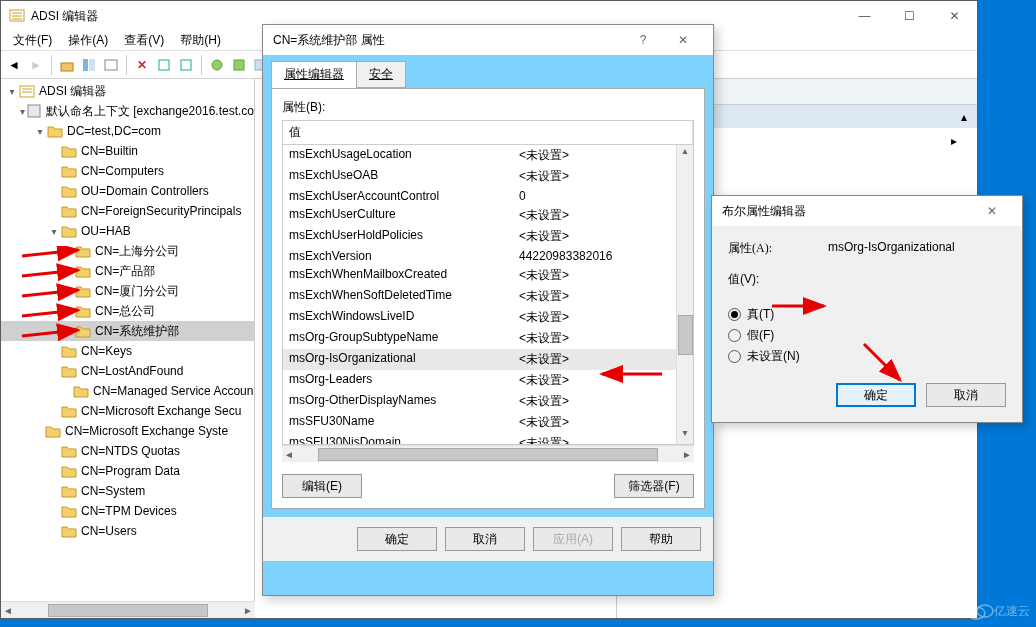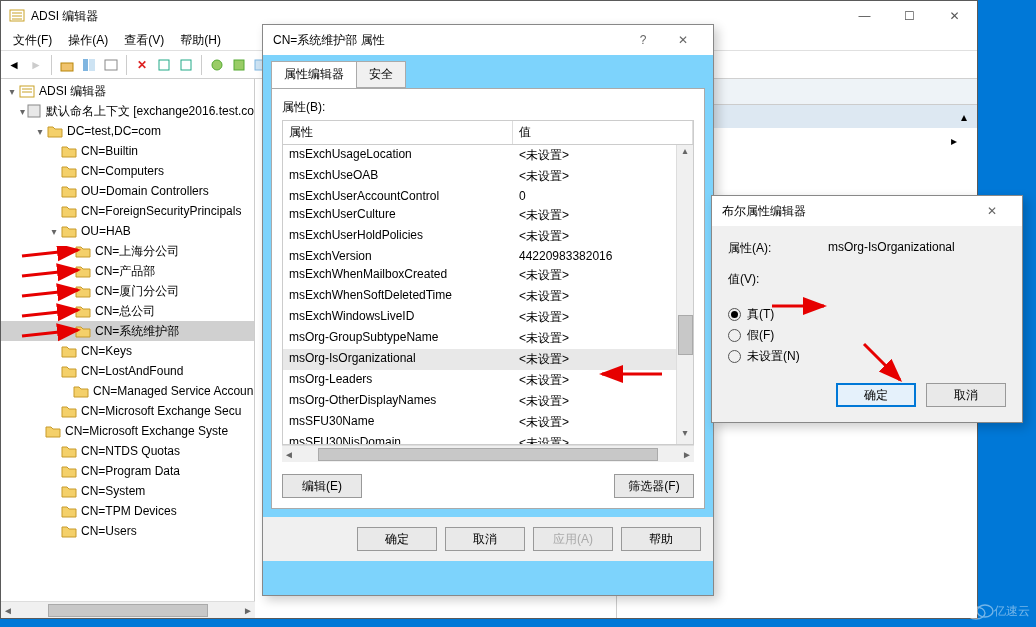--- a/index.html
+++ b/index.html
@@ -23,21 +23,21 @@
 .actions { flex:1; border-left:1px solid #ccc; }
 .actions-hdr { background:#eef3f7; padding:4px 8px; border-bottom:1px solid #ccc;}
 .actions-sec { background:#dde8f2; padding:3px 10px; display:flex; justify-content:space-between; align-items:center;}
 .actions-item { padding:4px 20px; display:flex; align-items:center; gap:6px;}
 
 
 .dlg { position:absolute; background:#7dd3fc; border:1px solid #888; box-shadow: 4px 4px 10px rgba(0,0,0,.2);}
 .dlg .dlg-title { height:30px; display:flex; align-items:center; padding:0 10px; background:#fff;}
 .dlg .dlg-title .sp { flex:1; }
 .dlg .dlg-title .x { width:40px; text-align:center; color:#666;}
-.tabs { display:flex; padding:6px 8px 0 8px; }
+.tabs { display:flex; padding:6px 8px 0 8px;text-decoration:underline; }
 .tab { padding:4px 12px; background:#fff; border:1px solid #aaa; border-bottom:none; margin-right:-1px; position:relative;}
 .tab.inactive { background:#f0f0f0; border-bottom:1px solid #aaa;}
 .tab-body { background:#fff; margin:0 8px 8px 8px; border:1px solid #aaa; padding:10px;}
 .list-hdr { display:flex; background:#fff; border:1px solid #ccc;}
 .list-hdr .col { padding:3px 6px; border-right:1px solid #ddd;}
 .list-body { border:1px solid #ccc; border-top:none; height:300px; overflow:hidden auto; position:relative;}
 .row { display:flex; padding:1px 0;}
 .row .c1 { width:230px; padding:1px 6px;}
 .row .c2 { flex:1; padding:1px 6px;}
 .row.sel { background:#e8e8e8;}
@@ -380,21 +380,20 @@
     <span class="x">?</span>
     <span class="x">✕</span>
   </div>
   <div class="tabs">
     <div class="tab">属性编辑器</div>
     <div class="tab inactive">安全</div>
   </div>
   <div class="tab-body">
     <div style="margin-bottom:4px;">属性(B):</div>
     <div class="list-hdr">
-      <div class="col" style="width:230px;">属性</div>
       <div class="col" style="flex:1;">值</div>
     </div>
     <div class="list-body" id="attr-list">
         <div class="row ">
           <div class="c1">msExchUsageLocation</div>
           <div class="c2">&lt;未设置&gt;</div>
         </div>
         <div class="row ">
           <div class="c1">msExchUseOAB</div>
           <div class="c2">&lt;未设置&gt;</div>
@@ -477,21 +476,21 @@
 </div>
 
 <div class="dlg" style="left:711px; top:195px; width:312px; height:228px; background:#f0f0f0;">
   <div class="dlg-title" style="background:#fff;">
     <span>布尔属性编辑器</span>
     <span class="sp"></span>
     <span class="x">✕</span>
   </div>
   <div style="padding:14px 16px;">
     <div style="display:flex; margin-bottom:14px;">
-      <span style="width:100px;">属性(A):</span>
+      <span style="width:100px;font-family:Liberation Serif, serif;">属性(A):</span>
       <span>msOrg-IsOrganizational</span>
     </div>
     <div style="margin-bottom:18px;">值(V):</div>
     <label class="radio">
         <span class="r on"></span>
         <span>真(T)</span>
       </label>
     <label class="radio">
         <span class="r"></span>
         <span>假(F)</span>

